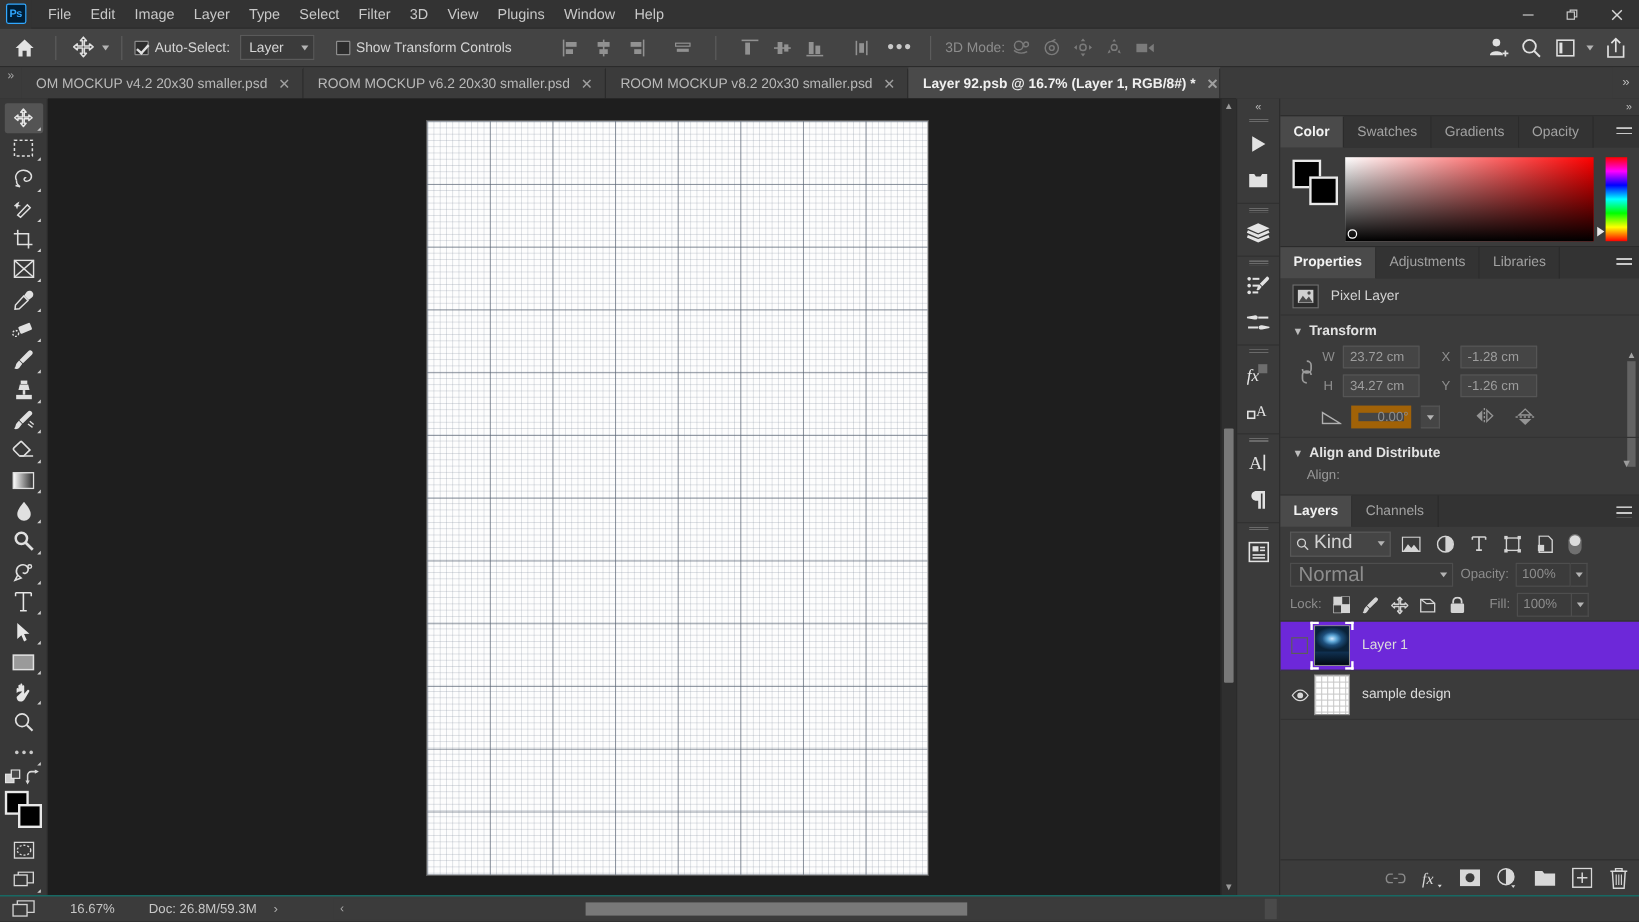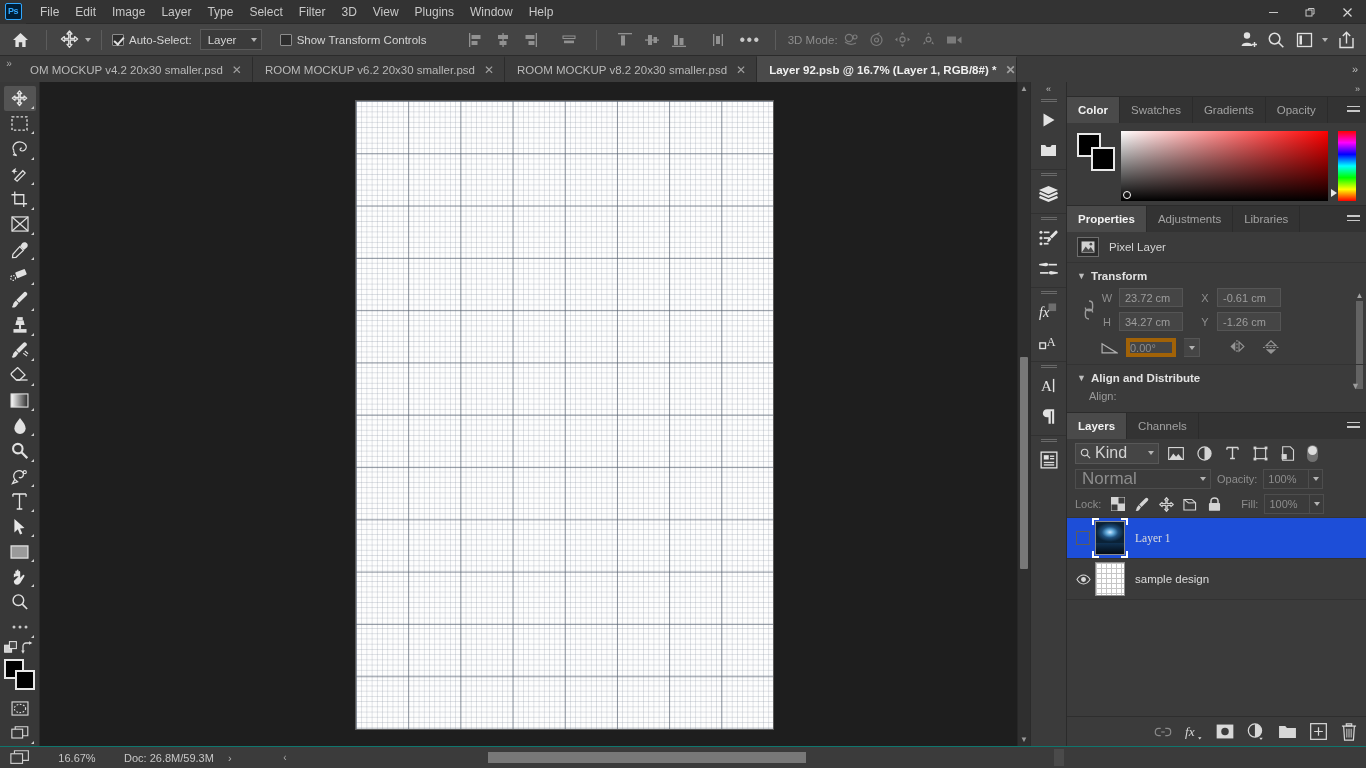--- a/index.html
+++ b/index.html
@@ -208,22 +208,22 @@
   .sect-title { color: #e2e2e2; font-size: 11.5px; font-weight: bold; }
   .tf-rows { display: flex; align-items: center; padding: 2px 10px 4px 10px; }
   .link-icon { width: 24px; display: flex; align-items: center; justify-content: center; opacity:.8; }
   .tf-grid { display: flex; flex-direction: column; gap: 5px; flex: 1; }
   .tf-line { display: flex; align-items: center; gap: 6px; }
   .fld-lab { color: #8e8e8e; font-size: 11px; width: 12px; text-align: center; }
   .fld { background: #454545; border: 1px solid #555; height: 19px; width: 64px;
     color: #9d9d9d; font-size: 11px; display: flex; align-items: center; padding: 0 5px; }
   .fld.wide { width: 64px; }
   .tf-bottom { display: flex; align-items: center; padding: 3px 10px 5px 34px; gap: 8px; }
-  .ang-fld { background: #454545; border: 4px solid #a16207; height: 19px; width: 50px; color: #8d8d8d;
-    font-size: 11px; display: flex; align-items: center; padding: 0 0; }
+  .ang-fld { background: #454545; border: 6px solid #a16207; height: 19px; width: 50px; color: #8d8d8d;
+    font-size: 11px; display: flex; align-items: center; padding: 0 16px; }
   .ang-caret { background: #454545; border: 1px solid #555; border-left: none; height: 19px; width: 16px;
     display: flex; align-items: center; justify-content: center; }
   .flip-btns { display: flex; gap: 14px; margin-left: 20px; opacity: .6; }
   .align-lab { color: #9a9a9a; font-size: 11px; padding: 2px 10px 8px 22px; }
   .prop-scroll { position: absolute; right: 2px; top: 28px; width: 9px; height: 120px; }
   .prop-scroll .bar { position: absolute; left: 1px; top: 10px; width: 7px; height: 88px; background: #636363; }
   .prop-scroll .ar { color: #a5a5a5; font-size: 8px; text-align: center; line-height: 10px; }
 
   
   .lp-filter { display: flex; align-items: center; height: 28px; padding: 0 8px; gap: 6px; }
@@ -239,21 +239,21 @@
   .op-lab { color: #8d8d8d; font-size: 11px; }
   .op-fld { background: #3b3b3b; border: 1px solid #4e4e4e; height: 20px; width: 46px; color: #8d8d8d;
     font-size: 11px; display: flex; align-items: center; padding: 0 4px; }
   .op-caret { background: #3b3b3b; border: 1px solid #4e4e4e; border-left: none; height: 20px; width: 14px;
     display: flex; align-items: center; justify-content: center; }
   .lp-lock { display: flex; align-items: center; height: 26px; padding: 0 8px; gap: 2px; }
   .lock-lab { color: #8d8d8d; font-size: 11px; margin-right: 4px; }
   .lock-ic { width: 22px; height: 22px; display: flex; align-items: center; justify-content: center; }
   .lp-list { flex: 1; background: #3b3b3b; overflow: hidden; border-top: 1px solid #333; }
   .layer-row { display: flex; align-items: center; height: 41px; border-bottom: 1px solid #323232; padding-left: 4px; }
-  .layer-row.sel { background: #1d4ed8; font-family: Liberation Serif, serif; }
+  .layer-row.sel { background: #6d28d9; }
   .eye-cell { width: 24px; display: flex; align-items: center; justify-content: center; }
   .eye-box { width: 14px; height: 14px; border: 1px solid #5c5c5c; }
   .layer-thumb { width: 30px; height: 34px; border: 1px solid #8c8c8c; position: relative; margin-right: 10px; }
   .corner-tr, .corner-bl { position:absolute; width:7px; height:7px; border:2px solid #fff; }
   .corner-tr { right:-4px; top:-4px; border-left:none; border-bottom:none; }
   .corner-bl { left:-4px; bottom:-4px; border-right:none; border-top:none; }
   .thumb-photo { position: absolute; inset: 0;
     background:
       radial-gradient(ellipse 50% 30% at 50% 32%, #cfe8ff 0%, #5fa8d8 28%, #1d4f7c 58%, #0a2238 100%),
       linear-gradient(to bottom, #0d2b47 0%, #12406b 45%, #061624 100%);
@@ -865,21 +865,21 @@
               <svg width="12" height="20" viewBox="0 0 12 20">
                   <path d="M6 1 C8 1 9.6 2.4 9.6 4.4 V7.4 C9.6 9.4 8 10.8 6 10.8 C4 10.8 2.4 9.4 2.4 7.4" fill="none" stroke="#b4b4b4" stroke-width="1.4"></path>
                   <path d="M6 19 C4 19 2.4 17.6 2.4 15.6 V12.6 C2.4 10.6 4 9.2 6 9.2 C8 9.2 9.6 10.6 9.6 12.6" fill="none" stroke="#b4b4b4" stroke-width="1.4"></path>
                 </svg>
             </div>
             <div class="tf-grid">
               <div class="tf-line">
                 <span class="fld-lab">W</span>
                 <div class="fld">23.72 cm</div>
                 <span class="fld-lab" style="margin-left:10px;">X</span>
-                <div class="fld wide">-0.61 cm</div>
+                <div class="fld wide">-1.28 cm</div>
               </div>
               <div class="tf-line">
                 <span class="fld-lab">H</span>
                 <div class="fld">34.27 cm</div>
                 <span class="fld-lab" style="margin-left:10px;">Y</span>
                 <div class="fld wide">-1.26 cm</div>
               </div>
             </div>
           </div>
           <div class="tf-bottom">

